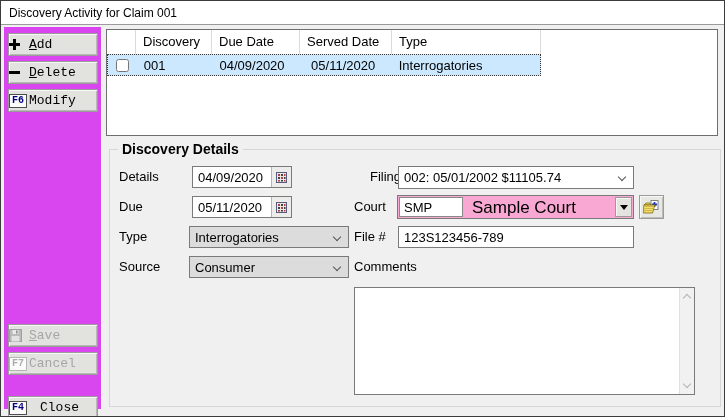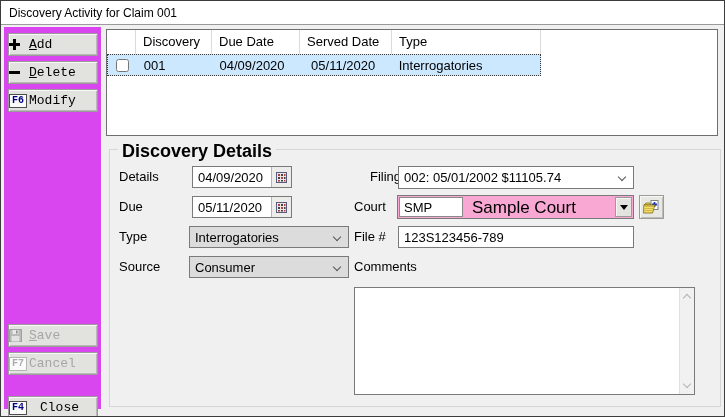--- a/index.html
+++ b/index.html
@@ -41,21 +41,21 @@
   .grid-row { position:absolute; left:0; top:24px; width:434px; height:22px; display:flex;
               align-items:center; border:1px dotted #3a3a3a; cursor:default; }
   .rcell { padding-left:7px; font-size:13px; overflow:hidden; white-space:nowrap; }
   .grid-row .c0 { display:flex; justify-content:center; align-items:center; padding-left:0; }
   .rowchk { width:13px; height:13px; accent-color:#ffffff; }
 
   
   .groupbox { position:absolute; left:108px; top:148px; width:612px; height:258px;
               border:1px solid #d6d6d6; }
   .group-title { position:absolute; left:8px; top:-9px; background:#f0f0f0; padding:0 4px;
-                 font-weight:bold; font-size:18px; }
+                 font-weight:bold; font-size:14px; }
 
   .lbl { position:absolute; line-height:22px; font-size:13px; }
 
   .field { position:absolute; height:22px; border:1px solid #7a7a7a; background:#fff; display:flex; }
   .field input { flex:1 1 auto; min-width:0; border:none; outline:none; font:13px "Liberation Sans",sans-serif;
                  padding:0 0 0 5px; background:#fff; }
   .calbtn { flex:0 0 20px; background:#ececea; border-left:1px solid #b5b5b5; display:flex;
             align-items:center; justify-content:center; cursor:default; }
 
   .dd { position:absolute; height:22px; border:1px solid #7a7a7a; background:#dcdcdc;

